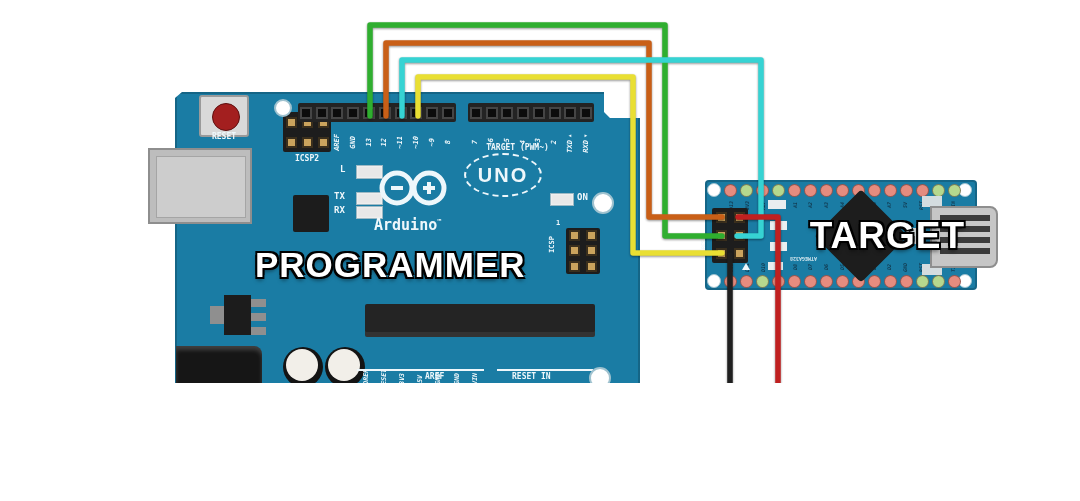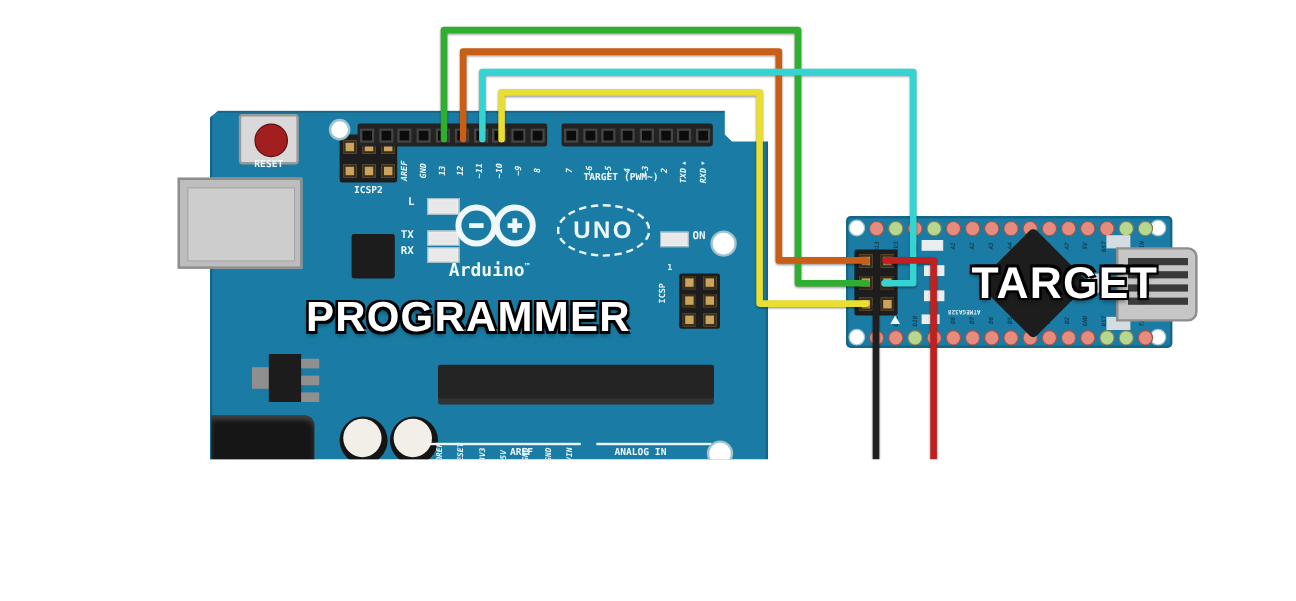--- a/index.html
+++ b/index.html
@@ -164,21 +164,21 @@
   <div class="abs led" style="left:550px;top:193px;width:22px;height:11px;"></div>
   <div class="abs silk" style="left:577px;top:192px;font-size:9px;">ON</div>
 
   <svg class="abs" style="left:372px;top:164px;" width="82" height="52" viewBox="0 0 82 52">
     <circle cx="25" cy="24" r="15" fill="none" stroke="#eef7fb" stroke-width="5"></circle>
     <circle cx="57" cy="24" r="15" fill="none" stroke="#eef7fb" stroke-width="5"></circle>
     <rect x="19" y="22" width="12" height="4" fill="#eef7fb"></rect>
     <rect x="51" y="22" width="12" height="4" fill="#eef7fb"></rect>
     <rect x="55" y="18" width="4" height="12" fill="#eef7fb"></rect>
   </svg>
-  <div class="abs uno-oval" style="left:464px;top:170px;width:74px;height:40px;font-size:20px;">
+  <div class="abs uno-oval" style="left:464px;top:153px;width:74px;height:40px;font-size:20px;">
     <span>UNO</span>
   </div>
   <div class="abs" style="left:374px;top:216px;color:#eef7fb;font-size:15px;font-weight:bold;font-family:'DejaVu Sans Mono',monospace;">
     <span>Arduino</span><sup style="font-size:7px;">™</sup>
   </div>
 
   <div class="abs" style="left:293px;top:195px;width:36px;height:37px;background:#1c1c1c;border-radius:2px;"></div>
   <div class="abs" style="left:365px;top:304px;width:230px;height:33px;background:#242424;border-radius:2px;box-shadow:inset 0 -5px 0 rgba(255,255,255,.07);"></div>
 
   <div class="abs silk" style="left:556px;top:219px;font-size:7px;">1</div>
@@ -223,21 +223,21 @@
         <i class="vtext" style="font-size:6.5px;">GND</i>
       </span>
       <span class="vcell">
         <i class="vtext" style="font-size:6.5px;">GND</i>
       </span>
       <span class="vcell">
         <i class="vtext" style="font-size:6.5px;">VIN</i>
       </span>
     </div>
   <div class="abs whiteline" style="left:497px;top:369px;width:96px;"></div>
-  <div class="abs silk" style="left:512px;top:372px;font-size:8px;">ANALOG IN</div>
+  <div class="abs silk" style="left:512px;top:372px;font-size:8px;">RESET IN</div>
   <div class="abs vlabels" style="left:497px;top:380px;width:96px;height:18px;">
       <span class="vcell">
         <i class="vtext" style="font-size:6.5px;">A0</i>
       </span>
       <span class="vcell">
         <i class="vtext" style="font-size:6.5px;">A1</i>
       </span>
       <span class="vcell">
         <i class="vtext" style="font-size:6.5px;">A2</i>
       </span>

